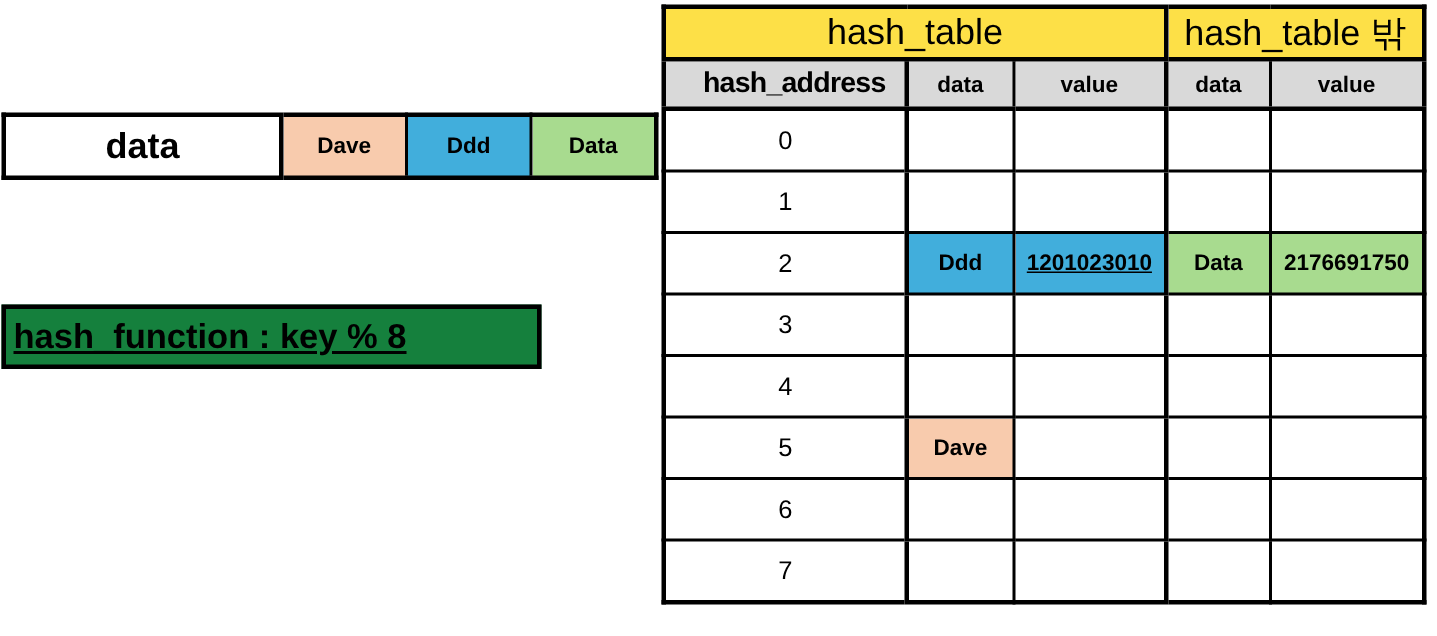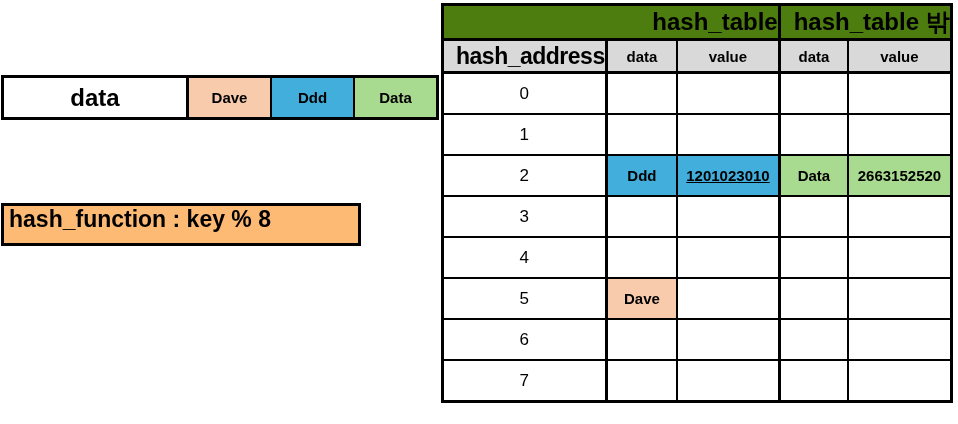--- a/index.html
+++ b/index.html
@@ -48,55 +48,56 @@
   }
 
   
   .hash-fn-box {
     position: absolute;
     left: 1px;
     top: 203px;
     width: 349px;
     height: 37px;
     border: 3px solid #000;
-    background: #fdba74;
+    background: #15803d;
     display: flex;
+    align-items: center;
     font-size: 23px;
     font-weight: bold;
     padding-left: 5px;
     white-space: nowrap;
+    text-decoration: underline;
   }
 
   
   .hash-table {
     position: absolute;
     left: 441px;
     top: 3px;
     border: 3px solid #000;
     table-layout: fixed;
   }
   .hash-table th, .hash-table td {
     border: 2px solid #000;
     text-align: center;
     vertical-align: middle;
     padding: 0;
     overflow: hidden;
     white-space: nowrap;
   }
   .hash-table th.group-header {
-    background: #4d7c0f;
+    background: #fde047;
     font-size: 24px;
-    font-weight: bold;
+    font-weight: normal;
     height: 32px;
     border-bottom: 3px solid #000;
-    text-align: right;
   }
   .hash-table th.addr-header {
     background: #D9D9D9;
-    font-size: 23px;
+    font-size: 19px;
     font-weight: bold;
     height: 30px;
     letter-spacing: -0.5px;
     border-bottom: 3px solid #000;
     padding-left: 12px;
   }
   .hash-table th.sub-header {
     background: #D9D9D9;
     font-size: 15px;
     font-weight: bold;
@@ -171,21 +172,21 @@
           <td class="data-cell bL3"></td>
           <td class="data-cell"></td>
           <td class="data-cell bL3"></td>
           <td class="data-cell"></td>
         </tr>
         <tr>
           <td class="addr-cell">2</td>
           <td class="data-cell bL3" style="background: rgb(65, 174, 220);">Ddd</td>
           <td class="data-cell" style="background: rgb(65, 174, 220); text-decoration: underline;">1201023010</td>
           <td class="data-cell bL3" style="background: rgb(168, 219, 143);">Data</td>
-          <td class="data-cell" style="background: rgb(168, 219, 143);">2663152520</td>
+          <td class="data-cell" style="background: rgb(168, 219, 143);">2176691750</td>
         </tr>
         <tr>
           <td class="addr-cell">3</td>
           <td class="data-cell bL3"></td>
           <td class="data-cell"></td>
           <td class="data-cell bL3"></td>
           <td class="data-cell"></td>
         </tr>
         <tr>
           <td class="addr-cell">4</td>

